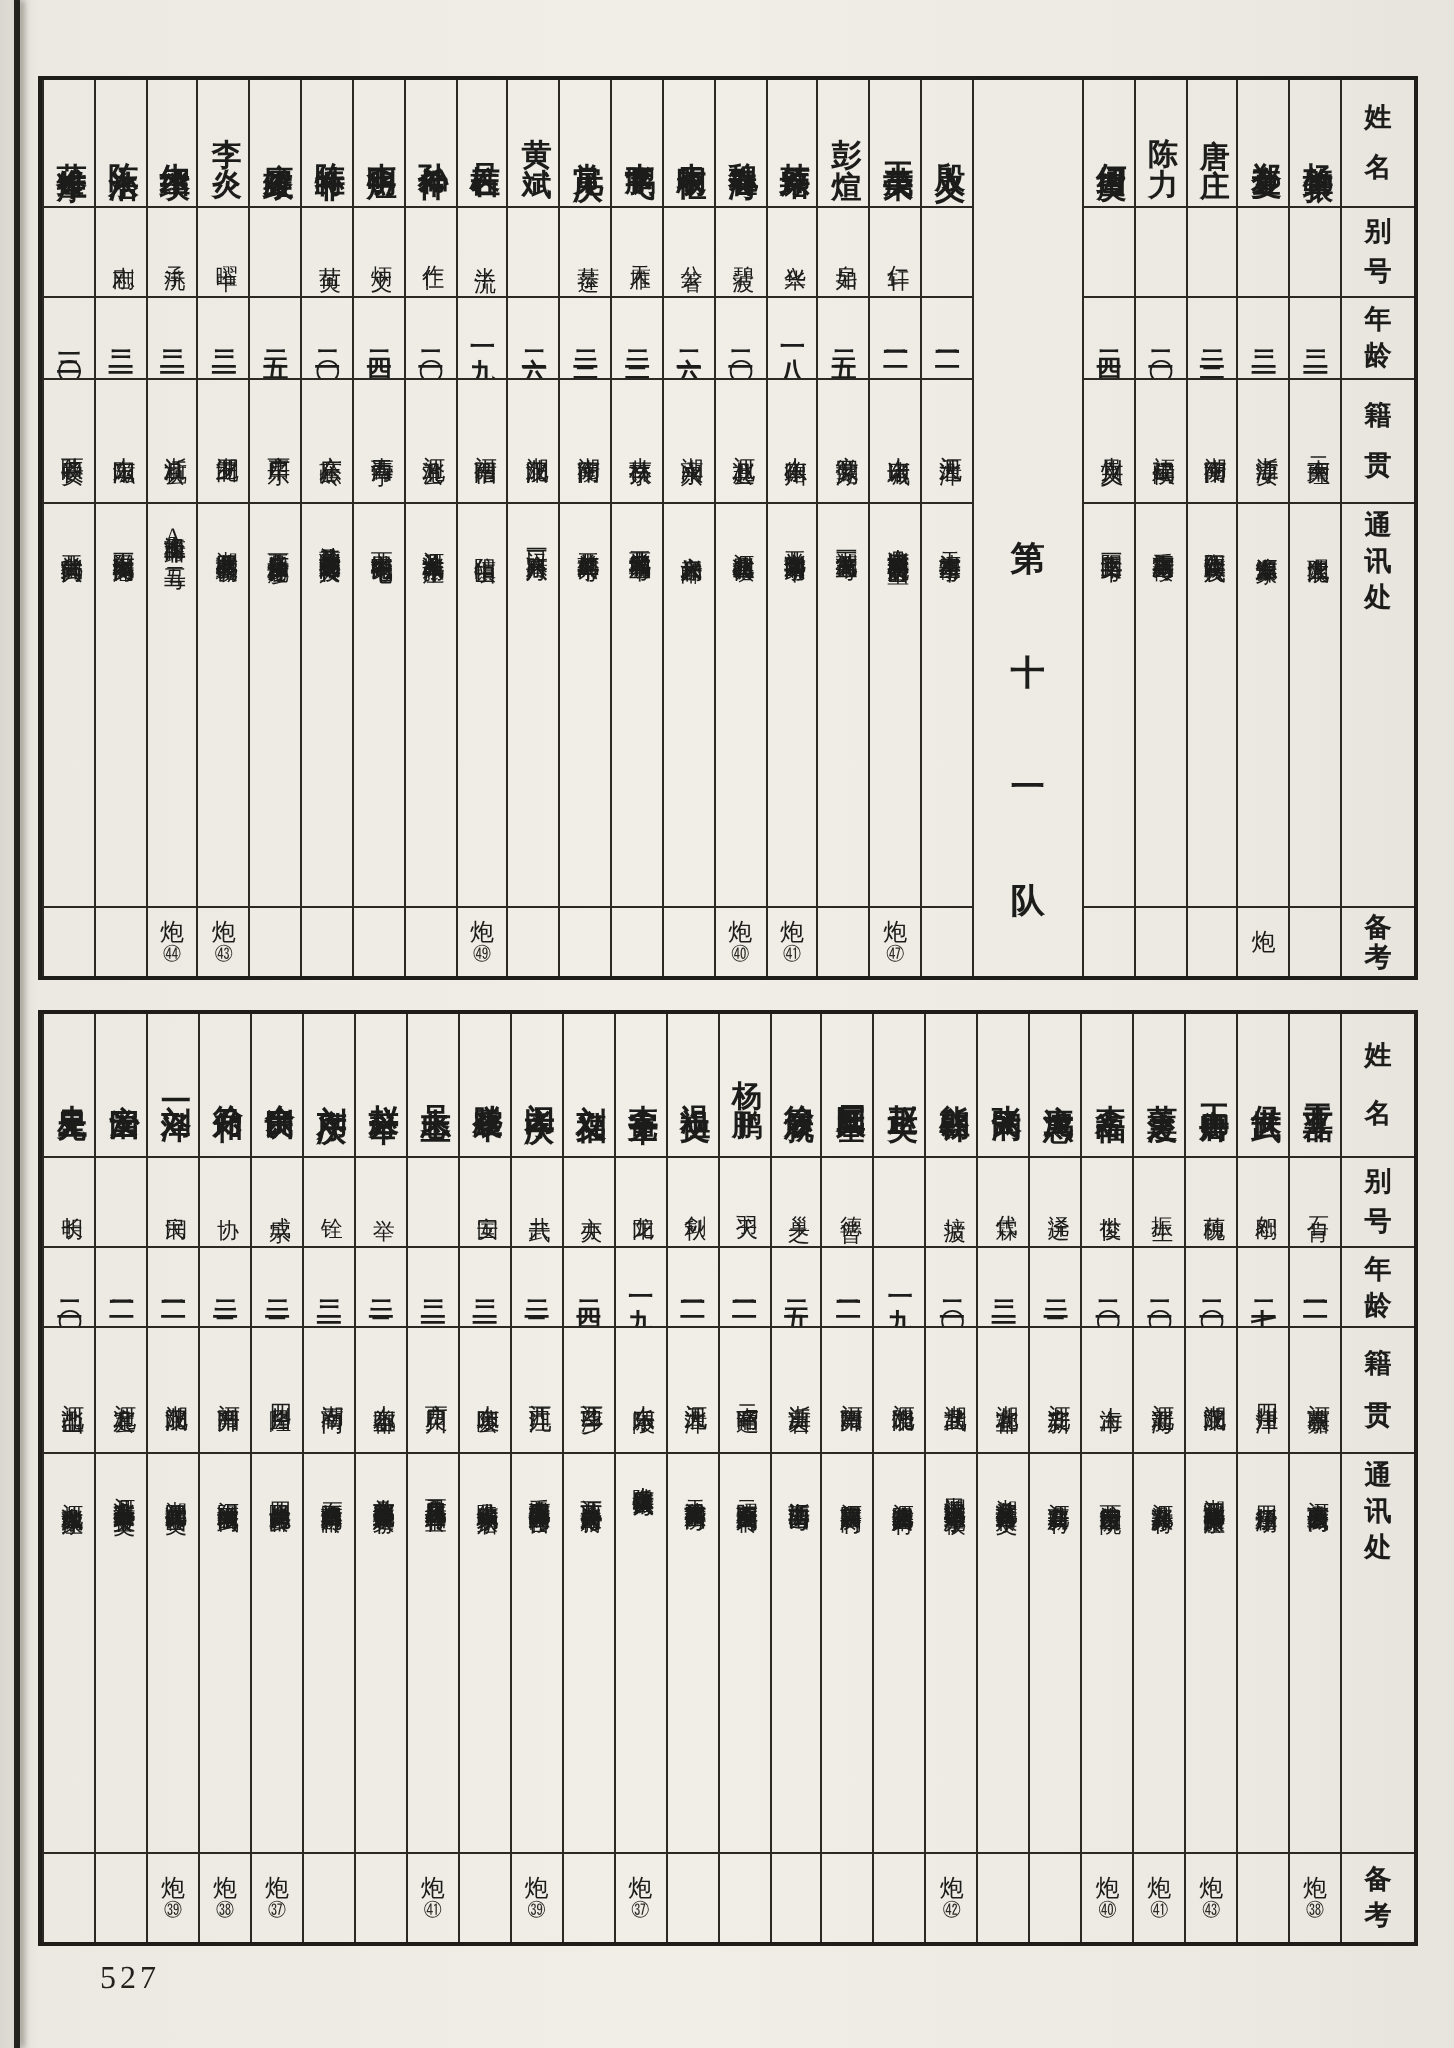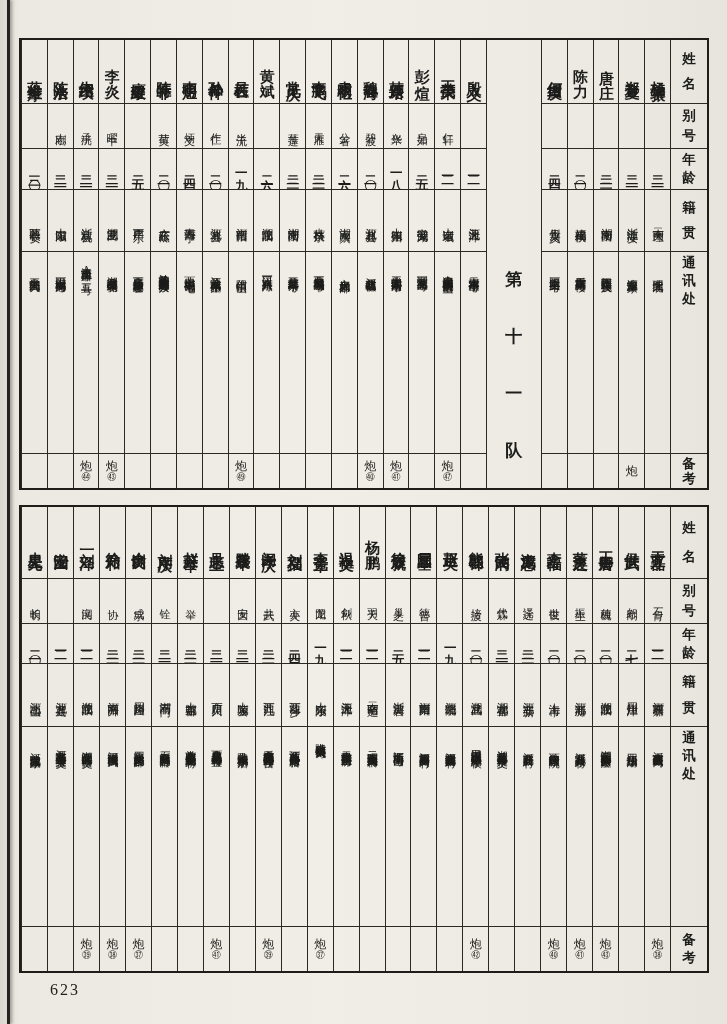--- a/index.html
+++ b/index.html
@@ -923,14 +923,14 @@
         <div class="cell r-age">
           <span class="vtext age">二〇</span>
         </div>
         <div class="cell r-native">
           <span class="vtext native">河北盐山</span>
         </div>
         <div class="cell r-addr"><span class="vtext addr">河北盐山城东魏家庄</span></div>
         <div class="cell r-remark"></div>
       </div>
     </div>
-  <div class="page-number">623</div>
+  <div class="page-number">527</div>
 </div>
 
 </body></html>

